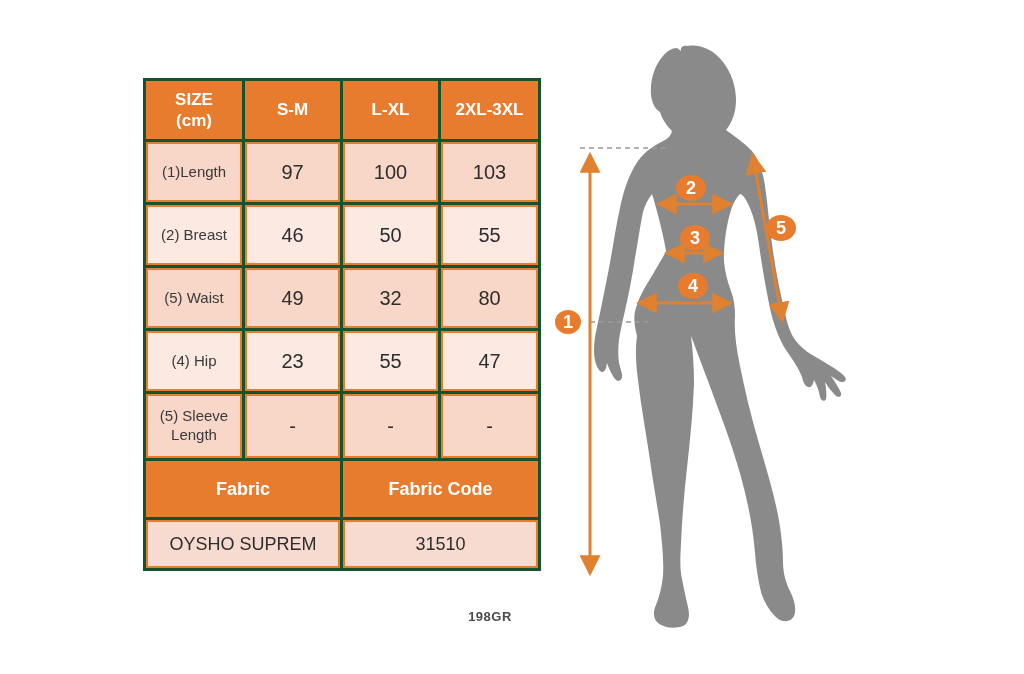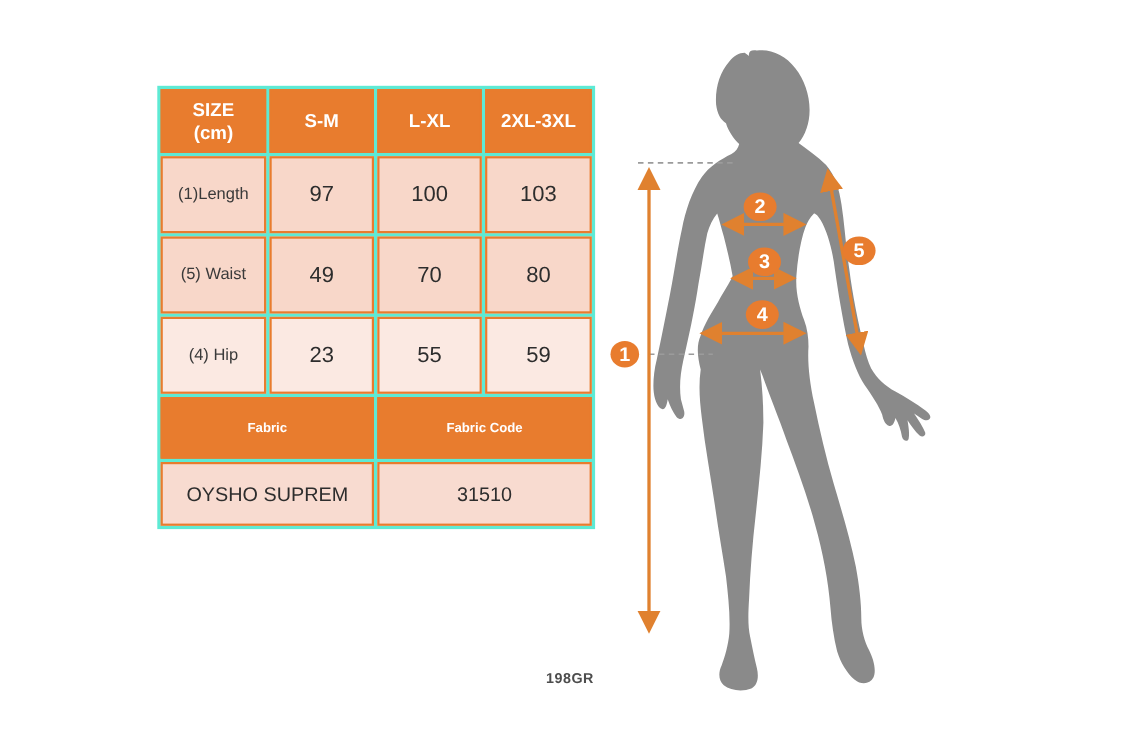--- a/index.html
+++ b/index.html
@@ -6,42 +6,42 @@
   body{
     width:1024px;height:674px;position:relative;background:#ffffff;
     font-family:"Liberation Sans", sans-serif;overflow:hidden;
   }
   .page{position:absolute;inset:0;}
 
   
   table.size-table{
     position:absolute;left:143px;top:78px;
     border-collapse:separate;border-spacing:3px;
-    background:#5eead4;table-layout:fixed;
+    background:#14532d;table-layout:fixed;
   }
   table.size-table td, table.size-table th{
     border:2px solid #e87c2e;text-align:center;vertical-align:middle;
     padding:0 4px;box-sizing:border-box;
   }
   table.size-table th{
     background:#e87c2e;color:#ffffff;font-weight:bold;font-size:17px;
   }
   tr.head-row th{height:58px;}
-  tr.data-row td{height:70px;}
+  tr.data-row td{height:60px;}
   tr.sleeve-row td{height:64px;}
-  tr.fabric-head th{height:56px;font-size:12px;}
-  tr.fabric-data td{height:58px;margin-top:44px;}
+  tr.fabric-head th{height:56px;font-size:18px;}
+  tr.fabric-data td{height:48px;margin-top:44px;}
   td.lbl{font-size:15px;color:#3a3a3a;background:#f8d7c9;line-height:1.25;}
   td.val{font-size:20px;color:#2d2d2d;background:#f8d7c9;}
   tr.alt td{background:#fbe9e2;}
   td.fabric-val{font-size:18px;color:#2d2d2d;background:#f8dbd0;}
   .size-head-cell span{display:block;line-height:1.25;}
 
   .weight-note{
-    position:absolute;left:440px;top:609px;width:100px;text-align:right;
+    position:absolute;left:440px;top:609px;width:100px;text-align:center;
     font-size:13px;font-weight:bold;color:#4d4d4d;letter-spacing:.5px;
   }
 
   
   svg.diagram{position:absolute;left:550px;top:18px;}
   .marker-num{
     font-family:"Liberation Sans", sans-serif;font-weight:bold;
     font-size:18px;fill:#ffffff;text-anchor:middle;
   }
 </style>
@@ -68,35 +68,47 @@
         <th>2XL-3XL</th>
       </tr>
 
       <tr class="data-row">
         <td class="lbl">(1)Length</td>
         <td class="val">97</td>
         <td class="val">100</td>
         <td class="val">103</td>
       </tr>
 
+      <tr class="data-row alt">
+        <td class="lbl">(2) Breast</td>
+        <td class="val">46</td>
+        <td class="val">50</td>
+        <td class="val">55</td>
+      </tr>
 
       <tr class="data-row">
         <td class="lbl">(5) Waist</td>
         <td class="val">49</td>
-        <td class="val">70</td>
+        <td class="val">32</td>
         <td class="val">80</td>
       </tr>
 
       <tr class="data-row alt">
         <td class="lbl">(4) Hip</td>
         <td class="val">23</td>
         <td class="val">55</td>
-        <td class="val">59</td>
-      </tr>
-
+        <td class="val">47</td>
+      </tr>
+
+      <tr class="sleeve-row">
+        <td class="lbl">(5) Sleeve Length</td>
+        <td class="val">-</td>
+        <td class="val">-</td>
+        <td class="val">-</td>
+      </tr>
 
       <tr class="fabric-head">
         <th colspan="2">Fabric</th>
         <th colspan="2">Fabric Code</th>
       </tr>
 
       <tr class="fabric-data">
         <td colspan="2" class="fabric-val">OYSHO SUPREM</td>
         <td colspan="2" class="fabric-val">31510</td>
       </tr>

